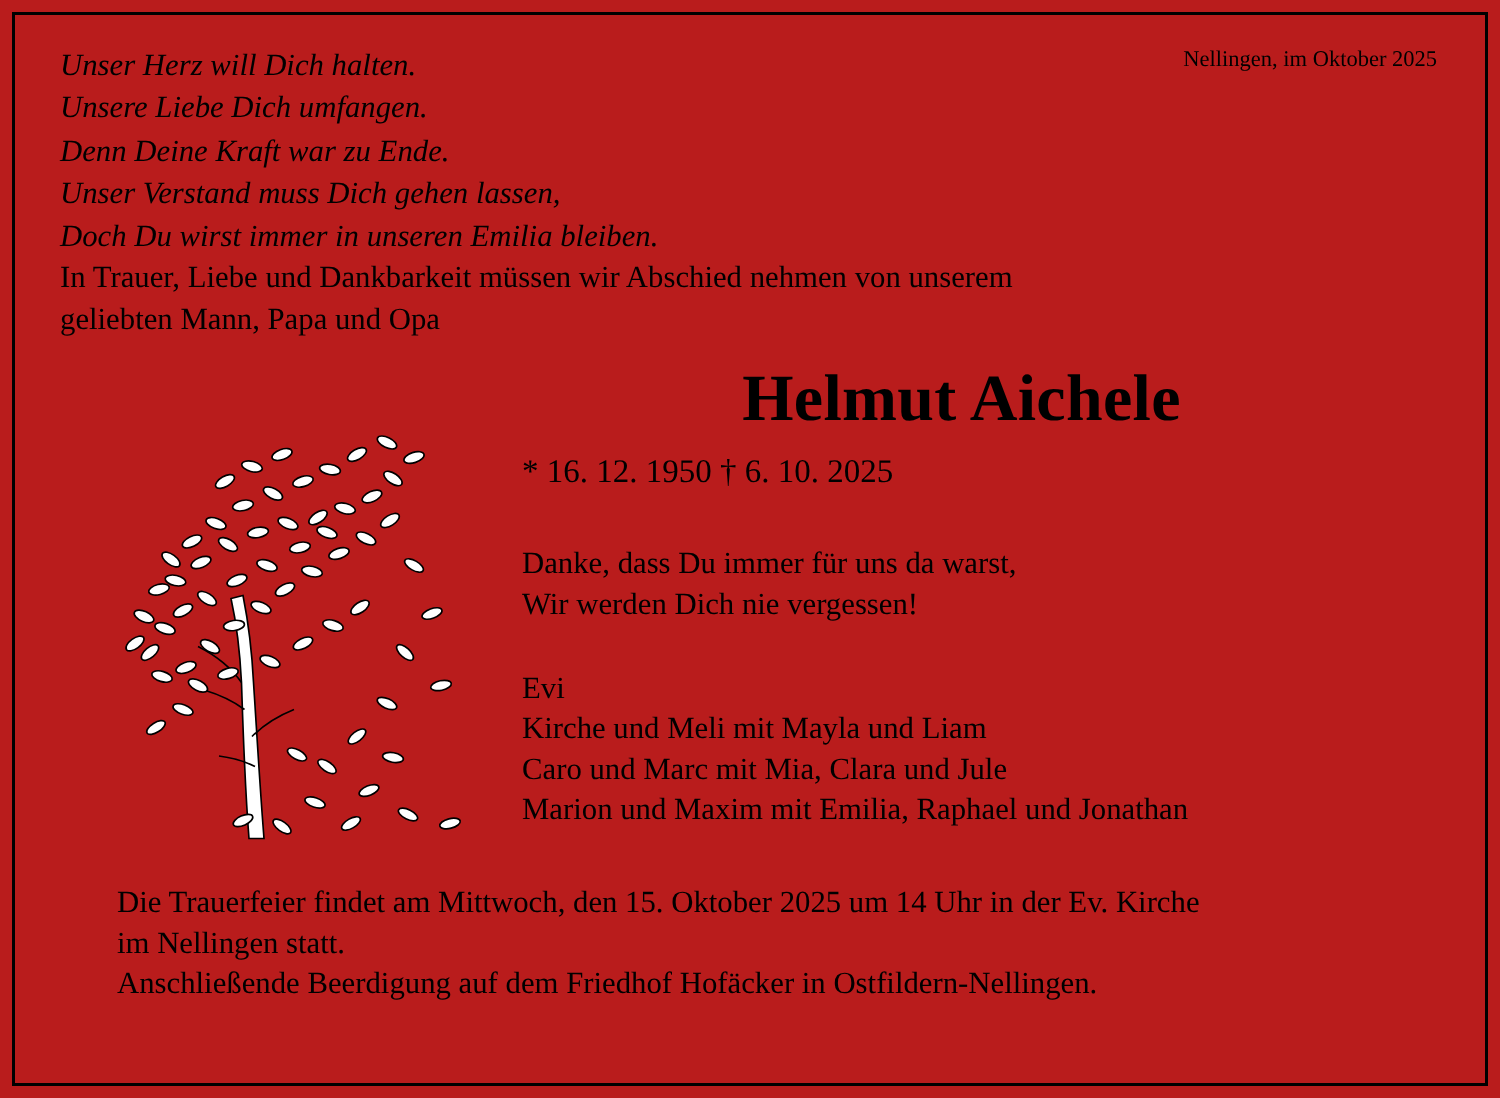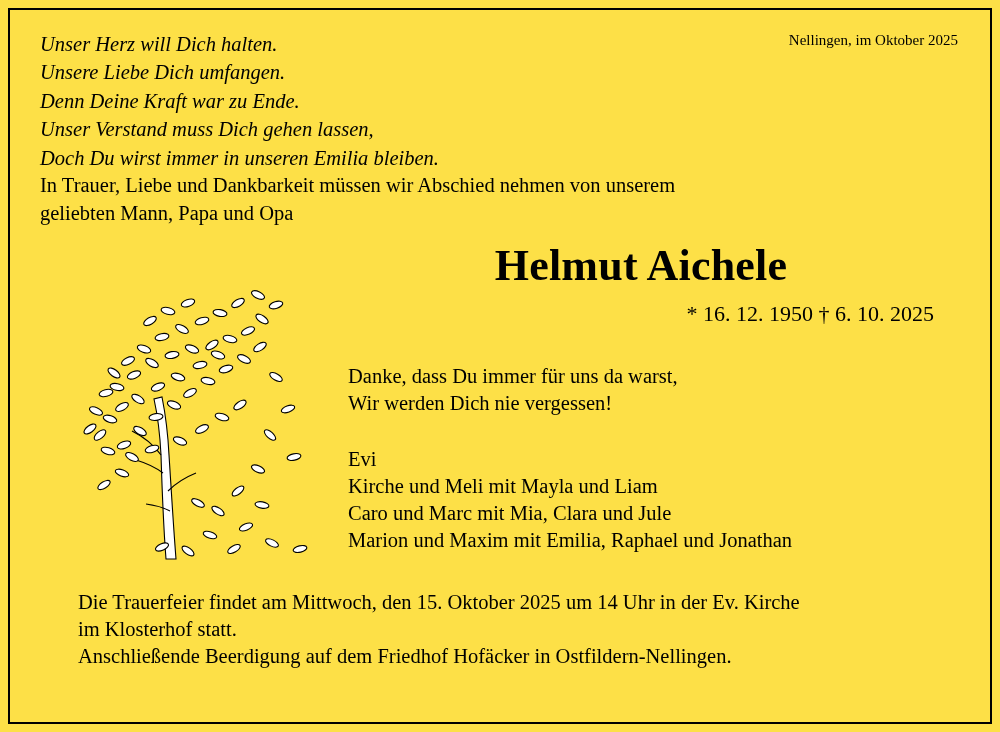--- a/index.html
+++ b/index.html
@@ -8,21 +8,21 @@
     background: #ffffff;
   }
   body {
     font-family: "Liberation Serif", serif;
     color: #000000;
   }
   #page {
     position: relative;
     width: 1000px;
     height: 732px;
-    background: #fde047;
+    background: #b91c1c;
     box-sizing: border-box;
     overflow: hidden;
   }
   .border-frame {
     position: absolute;
     left: 8px;
     top: 8px;
     width: 984px;
     height: 716px;
     border: 2px solid #000000;
@@ -89,21 +89,21 @@
     font-weight: bold;
     letter-spacing: 0.2px;
     line-height: 1.05;
     text-align: center;
     padding-right: 30px;
     margin-top: 6px;
     white-space: nowrap;
   }
   .dates {
     font-size: 22px;
-    text-align: right;
+    text-align: left;
     padding-right: 30px;
     margin-top: 12px;
     white-space: nowrap;
   }
   .thanks {
     margin-top: 36px;
     font-size: 20.5px;
     line-height: 1.33;
   }
   .thanks div { white-space: nowrap; }
@@ -244,18 +244,18 @@
           <div>Evi</div>
           <div>Kirche und Meli mit Mayla und Liam</div>
           <div>Caro und Marc mit Mia, Clara und Jule</div>
           <div>Marion und Maxim mit Emilia, Raphael und Jonathan</div>
         </div>
       </div>
     </div>
 
     <div class="closing">
       <div>Die Trauerfeier findet am Mittwoch, den 15. Oktober 2025 um 14 Uhr in der Ev. Kirche</div>
-      <div>im Klosterhof statt.</div>
+      <div>im Nellingen statt.</div>
       <div>Anschließende Beerdigung auf dem Friedhof Hofäcker in Ostfildern-Nellingen.</div>
     </div>
 
   </div>
 </div>
 
 </body></html>

